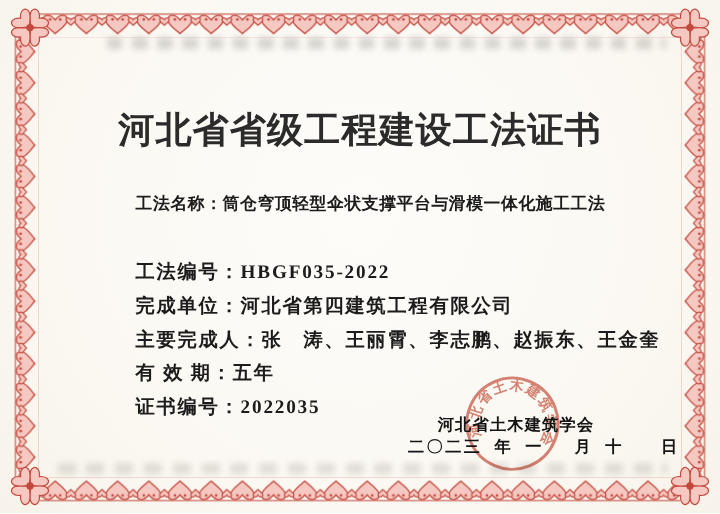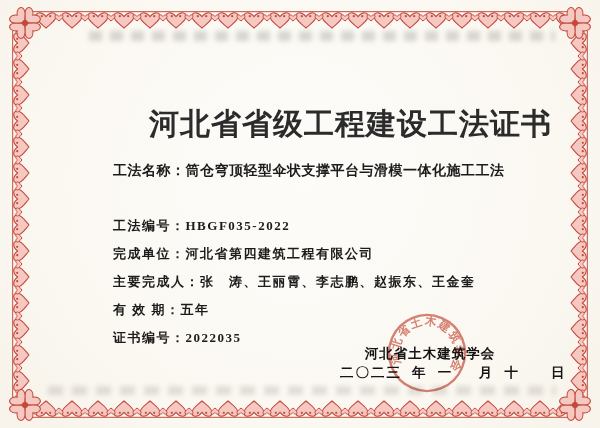--- a/index.html
+++ b/index.html
@@ -8,24 +8,24 @@
     background:radial-gradient(circle at 50% 42%, #fdfcf9 0%, #fbf8f2 65%, #f7f3ea 100%);
     font-family:"Liberation Serif","DejaVu Serif",serif;
   }
   .frame{position:absolute;left:0;top:0;}
   .bleed{position:absolute;filter:blur(2.6px);}
   .bleed-top{left:89px;top:31px;width:466px;height:10px;opacity:.32;
     background:repeating-linear-gradient(90deg,#8d8a84 0 13px,transparent 13px 21px);}
   .bleed-bottom{left:48px;top:386px;width:508px;height:9px;opacity:.27;
     background:repeating-linear-gradient(90deg,#97928b 0 15px,transparent 15px 24px);}
   .title{
-    position:absolute;left:32px;right:32px;top:88px;margin:16px;text-align:right;
+    position:absolute;left:32px;right:32px;top:88px;margin:0;text-align:center;
     font-size:30px;font-weight:bold;color:#2b2b2b;letter-spacing:1px;white-space:pre;
   }
-  .row{position:absolute;left:113px;color:#1c1c1c;font-weight:bold;white-space:pre;letter-spacing:1.5px;font-size:13px;line-height:1.15;}
+  .row{position:absolute;left:113px;color:#1c1c1c;font-weight:bold;white-space:pre;letter-spacing:1.5px;font-size:16px;line-height:1.15;}
   .r0{top:163px;font-size:14px;letter-spacing:.5px;}
   .r1{top:219px;}
   .r2{top:247px;}
   .r3{top:275px;}
   .r4{top:303px;text-align:right;}
   .r5{top:331px;text-align:right;}
   .seal{position:absolute;left:374px;top:300px;width:106px;height:106px;mix-blend-mode:multiply;}
   .issuer{position:absolute;top:345px;left:330px;width:200px;text-align:center;
     font-size:13.5px;font-weight:bold;color:#141414;letter-spacing:1px;white-space:pre;}
   .issue-date{position:absolute;top:364px;left:340px;font-size:13.5px;font-weight:bold;

